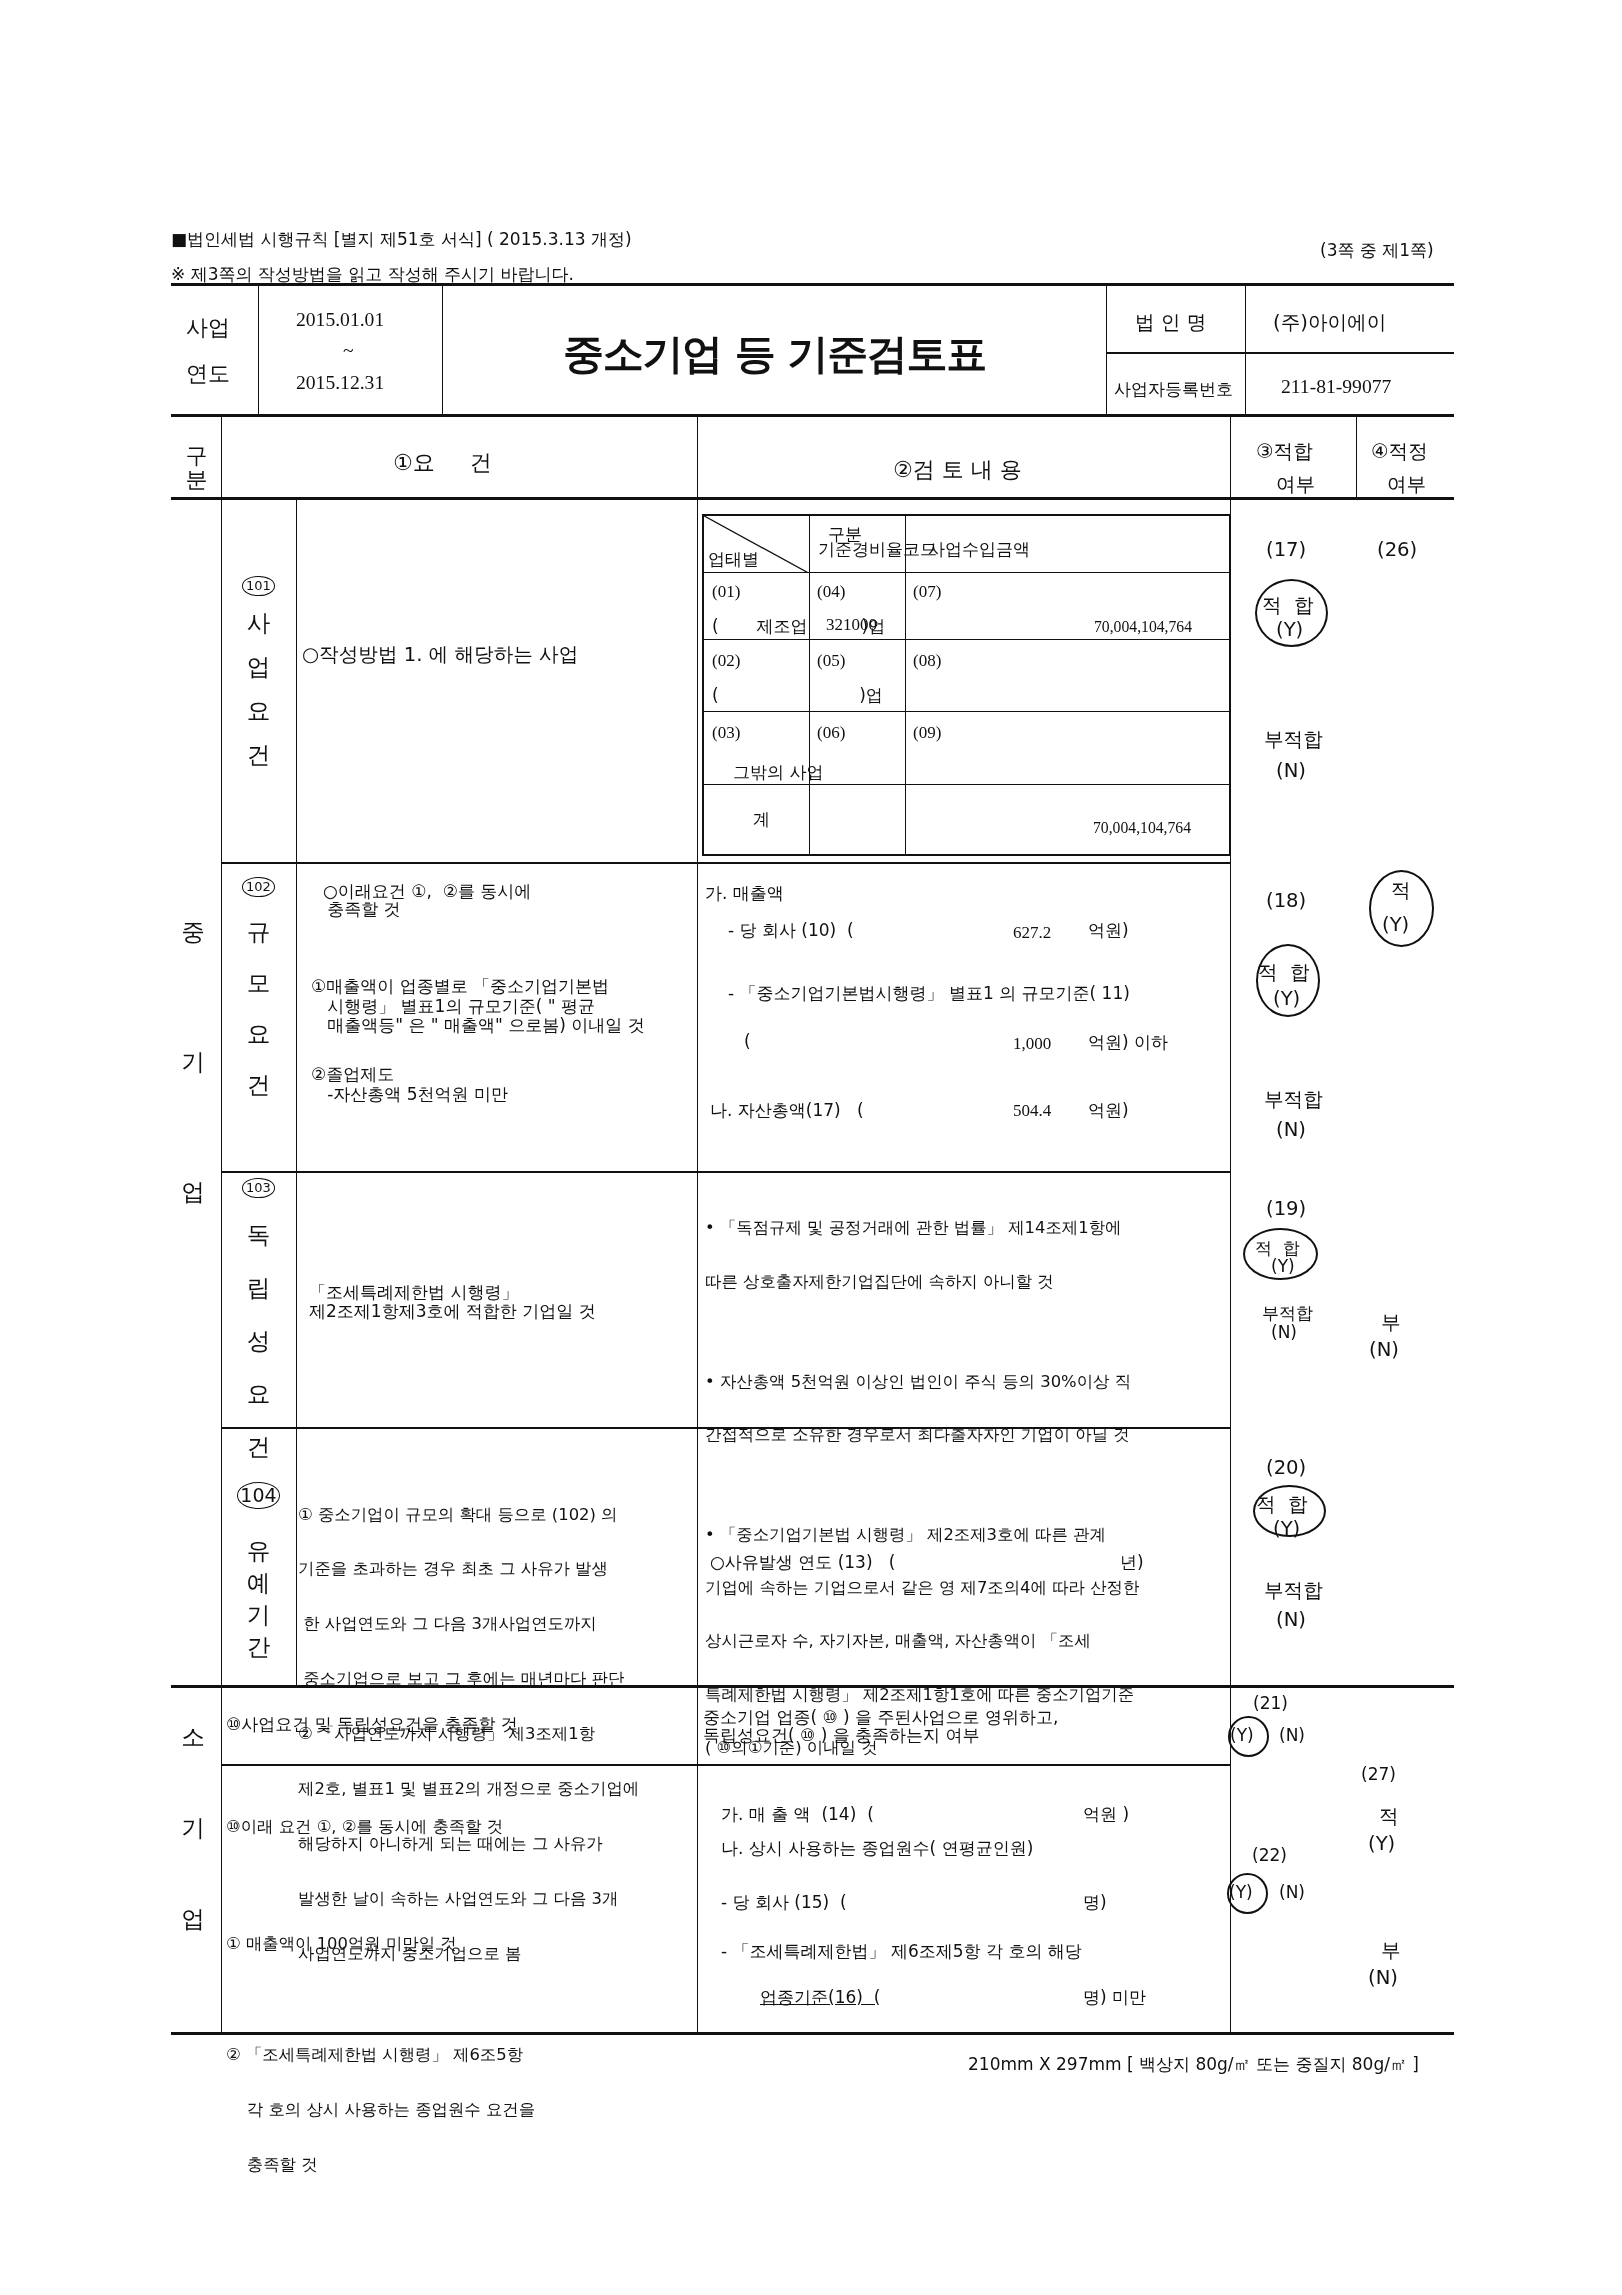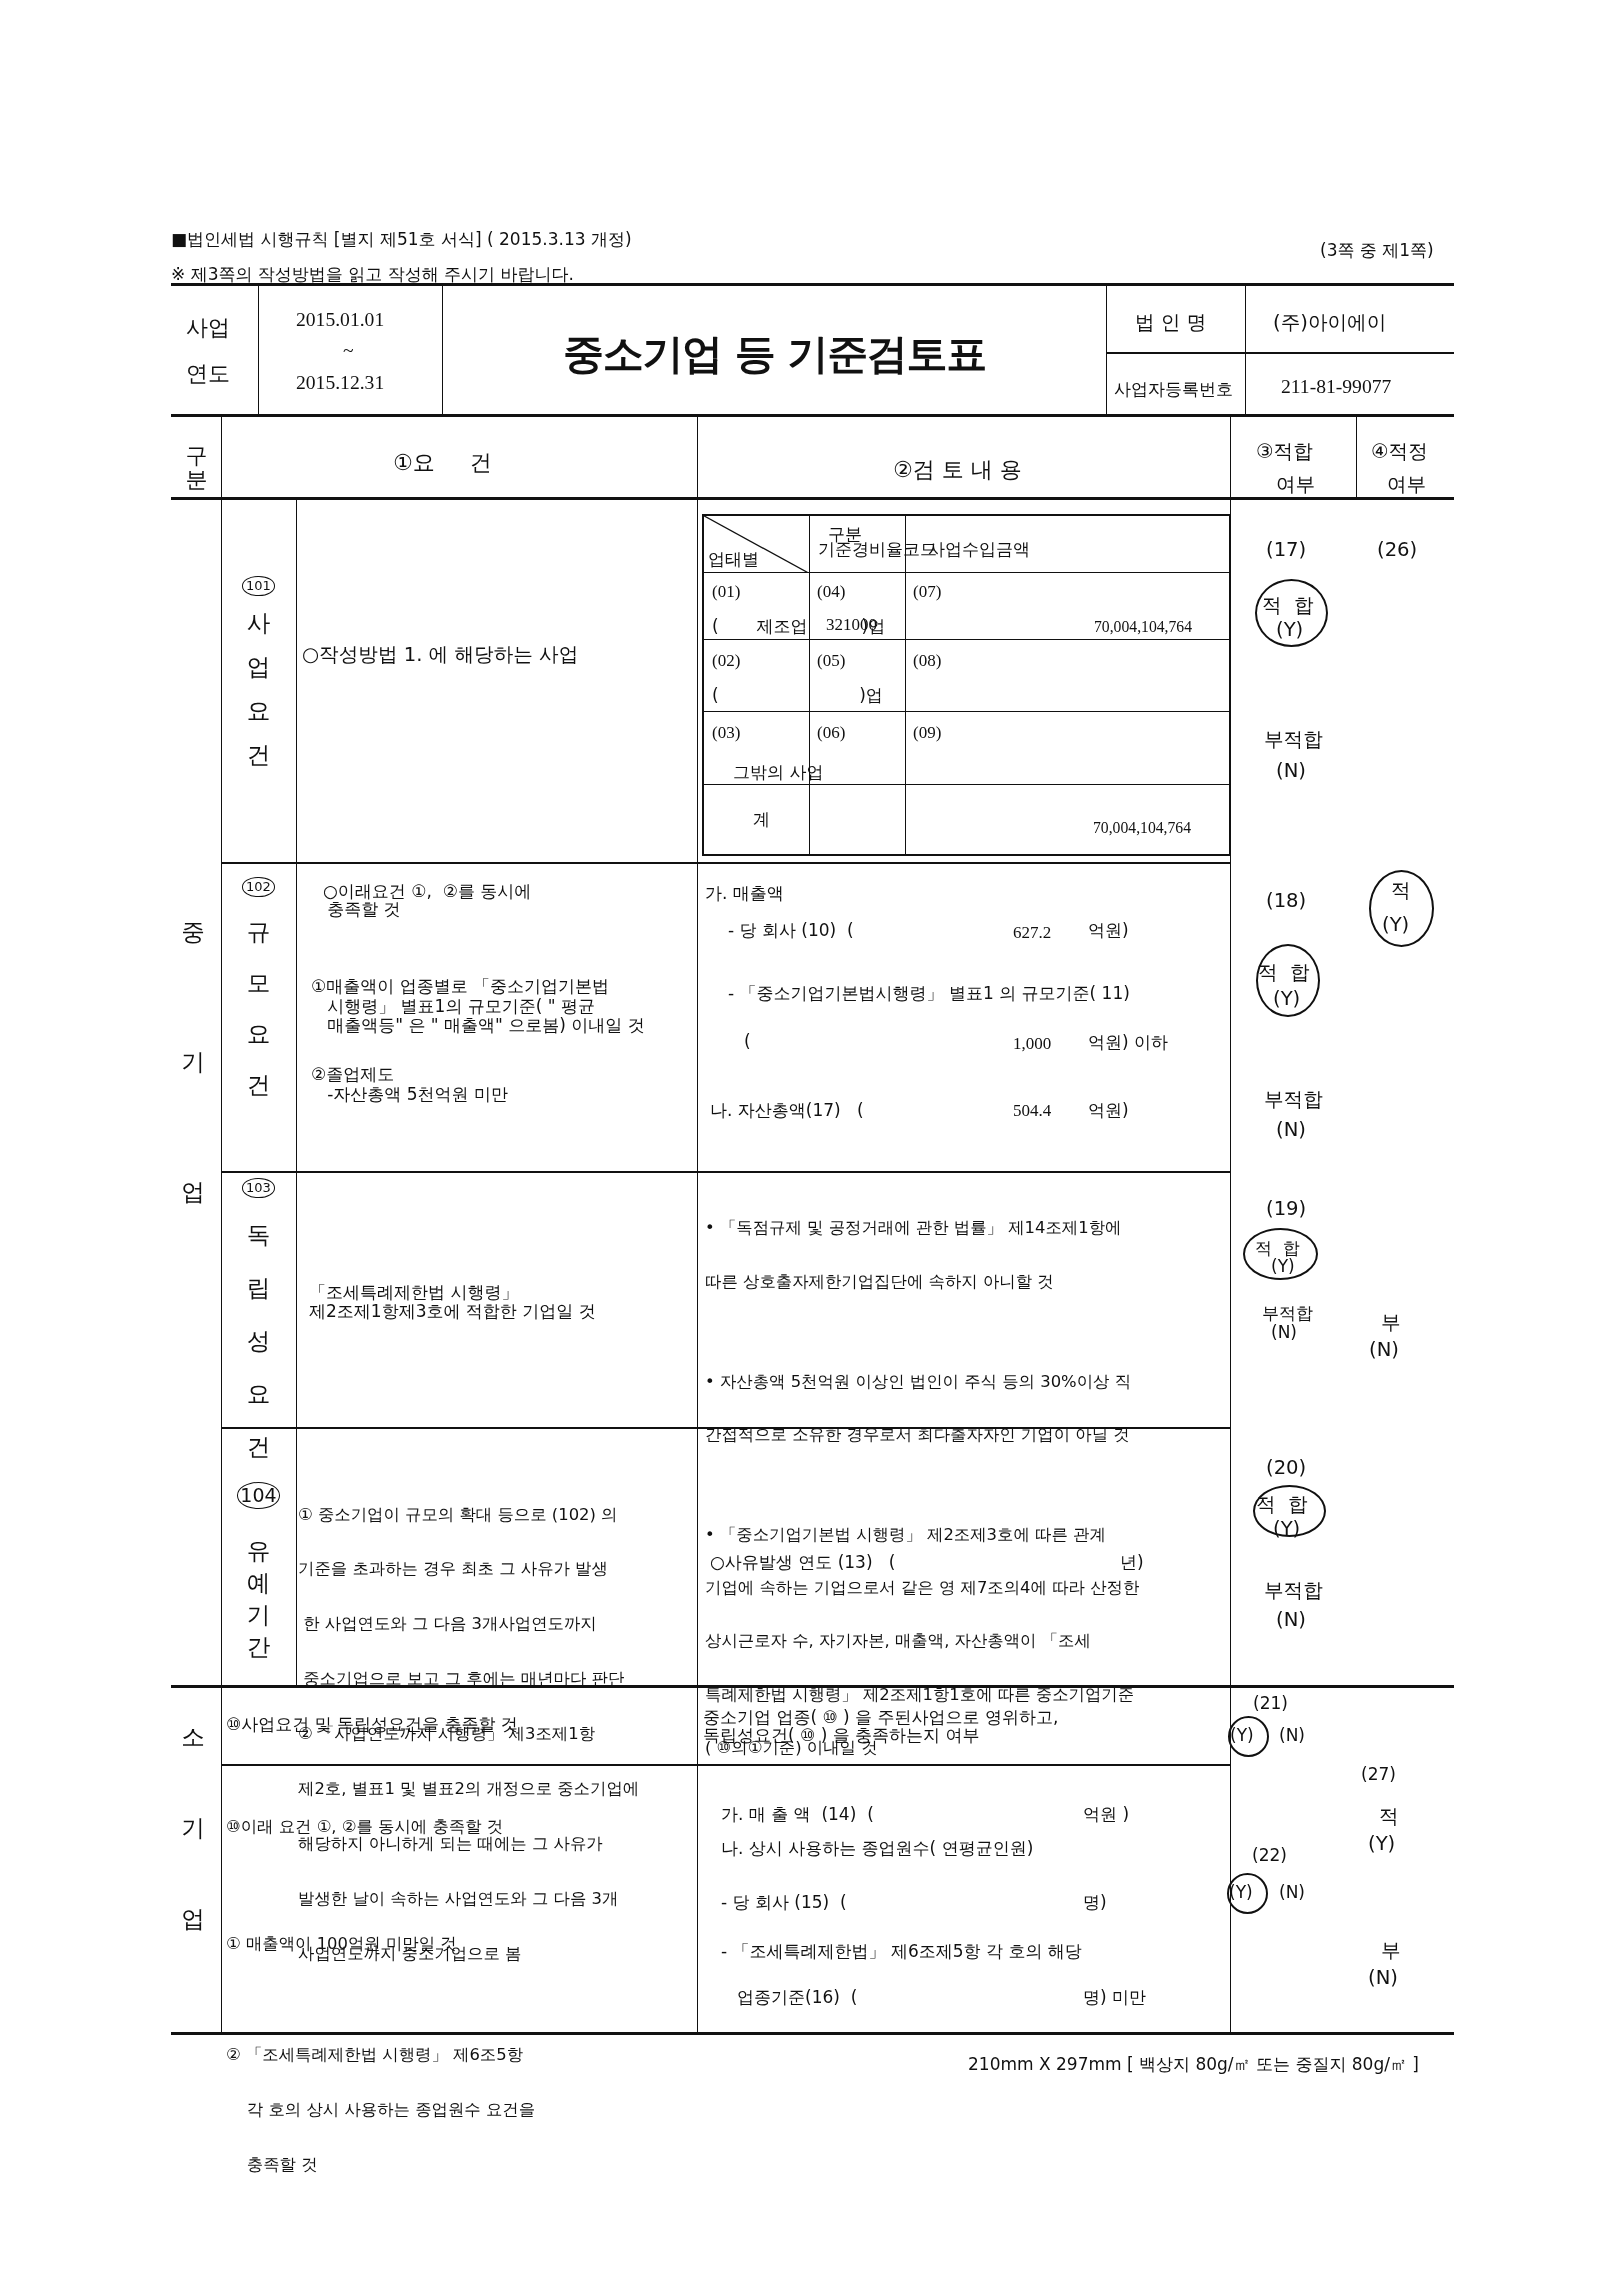--- a/index.html
+++ b/index.html
@@ -243,21 +243,21 @@
   <div>    충족할 것</div>
 </div>
 <div class="t sm" style="left:721px;top:1803px;">가. 매 출 액  (14)  (</div>
 <div class="abs" style="left:916px;top:1801px;width:157px;height:22px;"></div>
 <div class="t sm" style="left:1083px;top:1803px;">억원 )</div>
 <div class="t sm" style="left:721px;top:1837px;">나. 상시 사용하는 종업원수( 연평균인원)</div>
 <div class="t sm" style="left:721px;top:1891px;">- 당 회사 (15)  (</div>
 <div class="abs" style="left:916px;top:1890px;width:157px;height:22px;"></div>
 <div class="t sm" style="left:1083px;top:1891px;">명)</div>
 <div class="t sm" style="left:721px;top:1940px;">- 「조세특례제한법」 제6조제5항 각 호의 해당</div>
-<div class="t sm" style="left:737px;top:1986px;">업종기준(16)  (</div>
+<div class="t sm" style="left:760px;top:1986px;text-decoration:underline;">업종기준(16)  (</div>
 <div class="abs" style="left:916px;top:1985px;width:157px;height:22px;"></div>
 <div class="t sm" style="left:1083px;top:1986px;">명) 미만</div>
 
 <div class="t sm" style="left:1252px;top:1845px;">(22)</div>
 <div class="circle" style="left:1227px;top:1873px;width:41px;height:41px;"></div>
 <div class="t sm" style="left:1229px;top:1882px;">(Y)</div>
 <div class="t sm" style="left:1279px;top:1882px;">(N)</div>
 
 <div class="t sm" style="left:1361px;top:1764px;">(27)</div>
 <div class="t md" style="left:1379px;top:1803px;">적</div>

